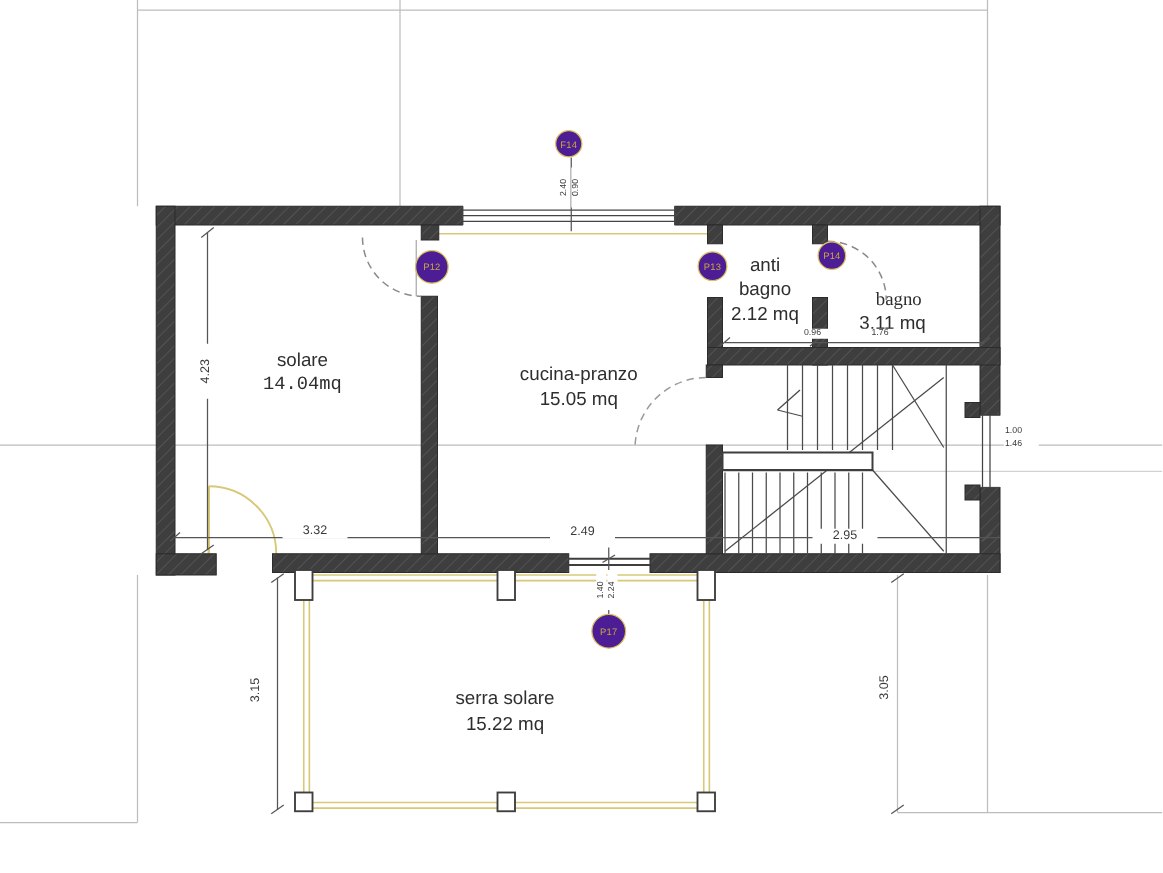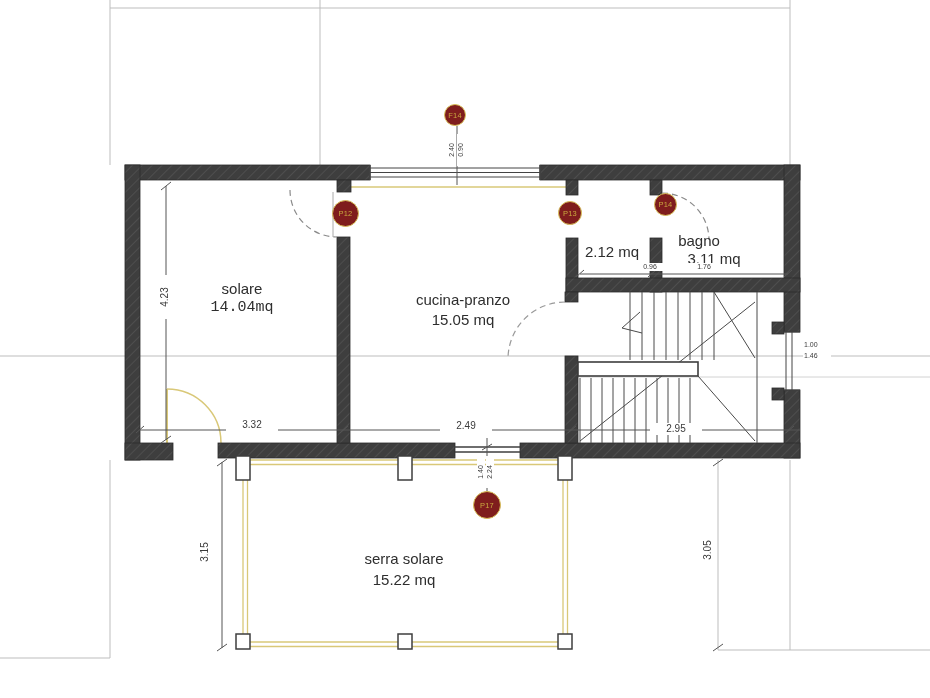--- a/index.html
+++ b/index.html
@@ -8,21 +8,21 @@
     font-family:"Liberation Sans", sans-serif;
   }
   #plan svg{position:absolute;left:0;top:0;}
   .txt{position:absolute;color:#2e2e2e;text-align:center;white-space:pre-line;}
   .room-name{font-size:15px;line-height:19px;}
   .room-area{font-size:15px;line-height:19px;}
   .dim{font-size:10px;color:#3a3a3a;background:#fff;padding:0 2px;line-height:12px;}
   .dim-sm{font-size:7px;color:#3a3a3a;background:#fff;line-height:8px;padding:0 1px;}
   .vrot{transform:rotate(-90deg);}
   .marker{
-    position:absolute;border:1.5px solid #d9c25a;border-radius:50%;background:#7f1d1d;
+    position:absolute;border:1.5px solid #d9c25a;border-radius:50%;background:#4c1d95;
     color:#c9a93f;display:flex;align-items:center;justify-content:center;
     font-size:7.5px;letter-spacing:.2px;box-sizing:border-box;
   }
 </style>
 </head>
 <body>
 
 <div id="plan">
 
   <svg width="930" height="698" viewBox="0 0 930 698">
@@ -171,23 +171,24 @@
       <line x1="713" y1="651" x2="723" y2="644"></line>
     </g>
   </svg>
 
   <div class="txt room-name" style="left:182px;top:279px;width:120px;">solare</div>
   <div class="txt room-area" style="left:182px;top:298px;width:120px;font-family:Liberation Mono, monospace;">14.04mq</div>
 
   <div class="txt room-name" style="left:398px;top:290px;width:130px;">cucina-pranzo</div>
   <div class="txt room-area" style="left:398px;top:310px;width:130px;">15.05 mq</div>
 
+  <div class="txt room-name" style="left:577px;top:203px;width:70px;">anti bagno</div>
   <div class="txt room-area" style="left:570px;top:242px;width:84px;">2.12 mq</div>
 
-  <div class="txt room-name" style="left:664px;top:231px;width:70px;">bagno</div>
+  <div class="txt room-name" style="left:684px;top:231px;width:70px;font-family:Liberation Serif, serif;">bagno</div>
   <div class="txt room-area" style="left:672px;top:249px;width:84px;">3.11 mq</div>
 
   <div class="txt room-name" style="left:340px;top:549px;width:128px;">serra solare</div>
   <div class="txt room-area" style="left:340px;top:570px;width:128px;">15.22 mq</div>
 
   <div class="txt dim vrot" style="left:143px;top:291px;width:40px;">4.23</div>
   <div class="txt dim" style="left:226px;top:419px;width:48px;">3.32</div>
   <div class="txt dim" style="left:440px;top:420px;width:48px;">2.49</div>
   <div class="txt dim" style="left:650px;top:423px;width:48px;">2.95</div>
   <div class="txt dim-sm" style="left:634px;top:263px;width:30px;">0.96</div>

